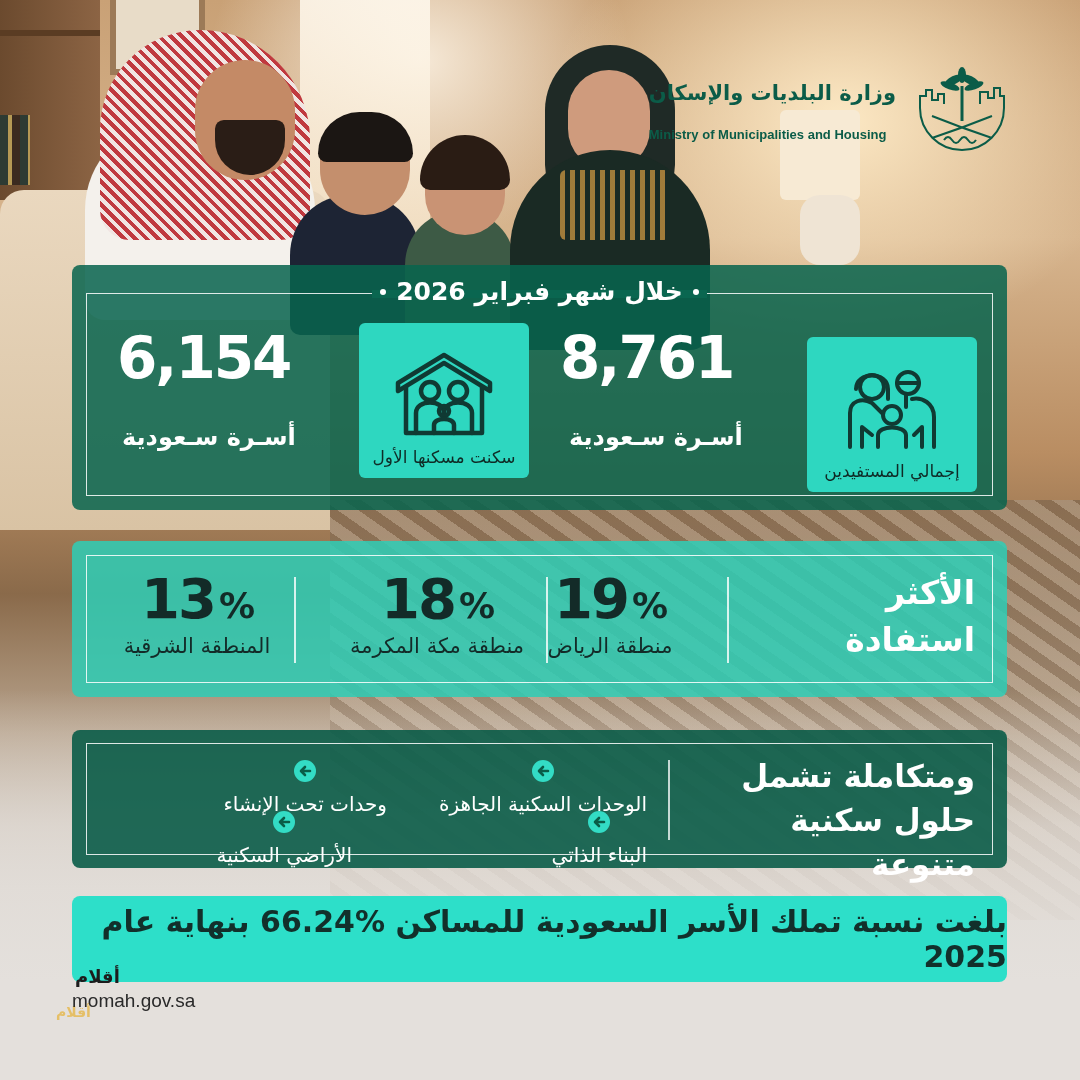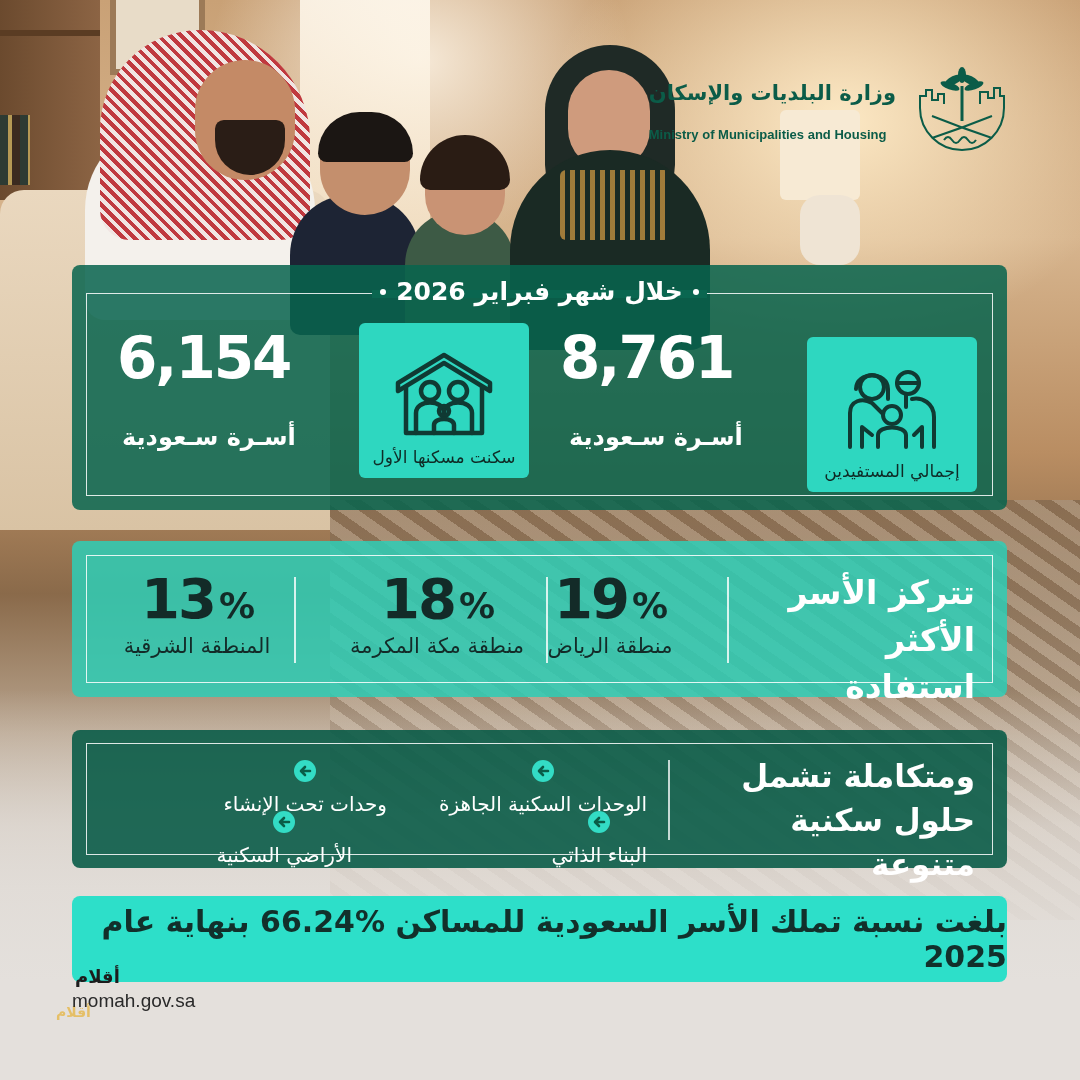--- a/index.html
+++ b/index.html
@@ -203,21 +203,20 @@
     </svg>
     <div class="caption">سكنت مسكنها الأول</div>
   </div>
   <div class="stat-num num-firsthome">6,154</div>
   <div class="stat-sub sub-firsthome">أسـرة سـعودية</div>
 </section>
 
 <section class="panel p2">
   <div class="inner-border"></div>
   <div class="p2-heading">
-    <div>تتركز الأسر</div>
     <div>الأكثر استفادة</div>
   </div>
   <div class="p2-div" style="left:655px;"></div>
 
   <div class="region" style="left:433px;">
     <div class="pct"><span>19</span><span class="pct-sign">%</span></div>
     <div class="name">منطقة الرياض</div>
   </div>
   <div class="p2-div" style="left:474px;"></div>
 

